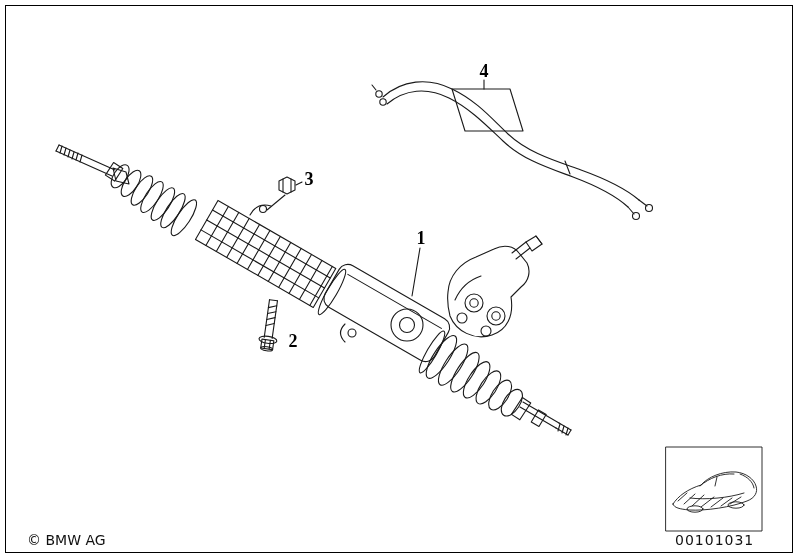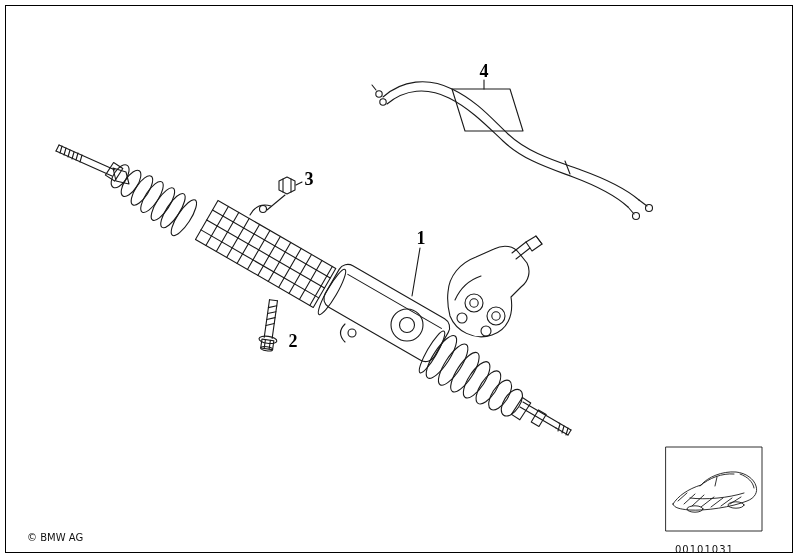--- a/index.html
+++ b/index.html
@@ -11,25 +11,25 @@
     position:absolute;left:5px;top:5px;width:788px;height:548px;
     border:1px solid #000;box-sizing:border-box;
   }
   svg.art{position:absolute;left:0;top:0;}
   .part-label{
     position:absolute;transform:translate(-50%,-50%);
     font-family:"Liberation Serif",serif;font-weight:bold;
     font-size:18px;color:#000;line-height:1;
   }
   .footer-text{
-    position:absolute;color:#111;font-size:10px;
+    position:absolute;color:#111;font-size:14px;
     font-family:"DejaVu Sans",sans-serif;white-space:nowrap;
   }
   .copyright{left:27px;top:532px;}
-  .drawing-number{left:675px;top:544px;letter-spacing:1px;}
+  .drawing-number{left:675px;top:532px;letter-spacing:1px;}
 </style>
 </head>
 <body>
 
 <div class="stage">
   <div class="frame"></div>
 
   <svg class="art" width="799" height="559" viewBox="0 0 799 559">
     <g stroke="#1a1a1a" fill="none" stroke-width="1.1" stroke-linecap="round" stroke-linejoin="round">
 

